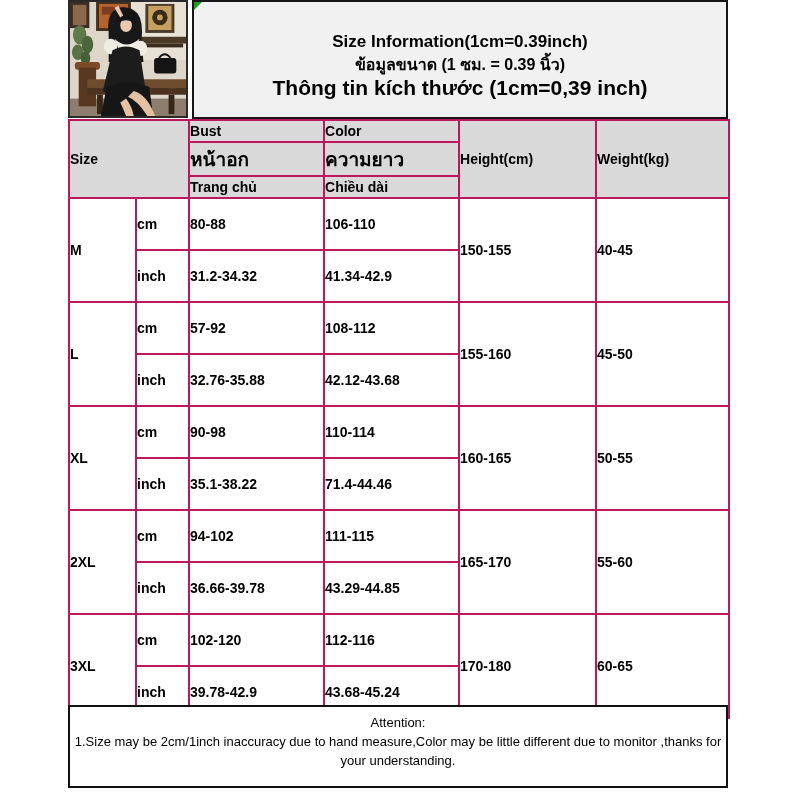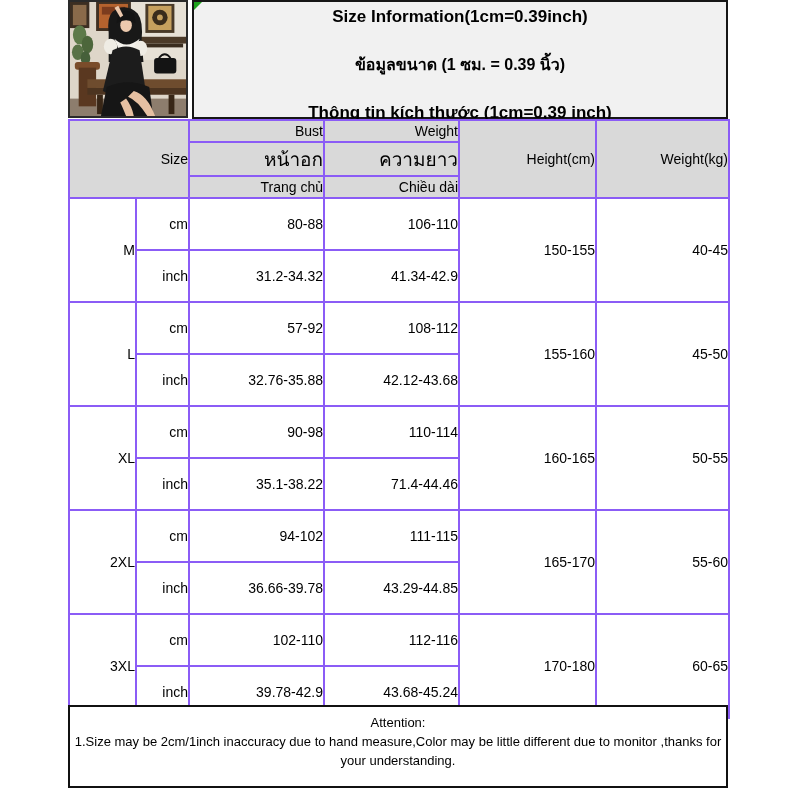--- a/index.html
+++ b/index.html
@@ -17,40 +17,40 @@
     position: absolute; left: 68px; top: 0; width: 120px; height: 118px;
     border: 2px solid #2a2a2a; background: #ded6c9;
   }
   .photo svg { display: block; width: 100%; height: 100%; }
 
   
   .title-band {
     position: absolute; left: 192px; top: 0; width: 536px; height: 119px;
     background: #f1f1f1; border: 2px solid #161616;
     display: flex; flex-direction: column; justify-content: center; align-items: center;
-    text-align: center; padding-top: 10px; gap: 25px;
+    text-align: center; padding-top: 10px;
   }
   .title-band .t1 { font-size: 17px; font-weight: bold; line-height: 23px; }
   .title-band .t2 { font-size: 16px; font-weight: bold; line-height: 23px; text-align: center; }
-  .title-band .t3 { font-size: 17px; font-weight: bold; line-height: 23px; }
+  .title-band .t3 { font-size: 21px; font-weight: bold; line-height: 23px; }
   .green-corner {
     position: absolute; left: 0; top: 0; width: 0; height: 0;
     border-top: 8px solid #1ea11e; border-right: 8px solid transparent;
   }
 
   
   table.size-table {
     position: absolute; left: 68px; top: 119px;
     width: 660px; table-layout: fixed; border-collapse: collapse;
     border: 2px solid #111;
   }
   table.size-table td {
-    border: 2px solid #8b5cf6;
-    text-align: right; vertical-align: middle;
-    font-weight: normal; font-size: 14px;
+    border: 2px solid #be185d;
+    text-align: left; vertical-align: middle;
+    font-weight: bold; font-size: 14px;
     background: #ffffff;
     overflow: hidden;
   }
   tr.hdr td { height: 22px; background: #d9d9d9; font-size: 14px; padding: 1px 0; }
   tr.hdr td.thai { font-size: 19px; }
   td.size-head { font-size: 22px; background: #d9d9d9; margin-left: 20px; }
   td.hw-head { background: #d9d9d9; }
   tr.body-row td { height: 52px; }
   td.size-label { background: #d9d9d9; font-size: 15px; }
   td.cm-cell { background: #f1f1f1; }
@@ -139,21 +139,21 @@
         <col style="width:53px">
         <col style="width:135px">
       <col style="width:135px">
         <col style="width:137px">
         <col style="width:133px">
     </colgroup>
     <tbody>
       <tr class="hdr">
         <td class="size-head" colspan="2" rowspan="3">Size</td>
         <td>Bust</td>
-        <td>Weight</td>
+        <td>Color</td>
         <td class="hw-head" rowspan="3">Height(cm)</td>
         <td class="hw-head" rowspan="3">Weight(kg)</td>
       </tr>
       <tr class="hdr">
         <td class="thai">หน้าอก</td>
         <td class="thai">ความยาว</td>
       </tr>
       <tr class="hdr">
         <td>Trang chủ</td>
         <td>Chiều dài</td>
@@ -211,21 +211,21 @@
       </tr>
       <tr class="body-row">
         <td class="unit">inch</td>
         <td>36.66-39.78</td>
         <td>43.29-44.85</td>
       </tr>
 
       <tr class="body-row">
         <td class="size-label" rowspan="2">3XL</td>
         <td class="unit cm-cell">cm</td>
-        <td class="cm-cell">102-110</td>
+        <td class="cm-cell">102-120</td>
         <td class="cm-cell">112-116</td>
         <td class="hw-cell" rowspan="2">170-180</td>
         <td class="hw-cell" rowspan="2">60-65</td>
       </tr>
       <tr class="body-row">
         <td class="unit">inch</td>
         <td>39.78-42.9</td>
         <td>43.68-45.24</td>
       </tr>
     </tbody>

